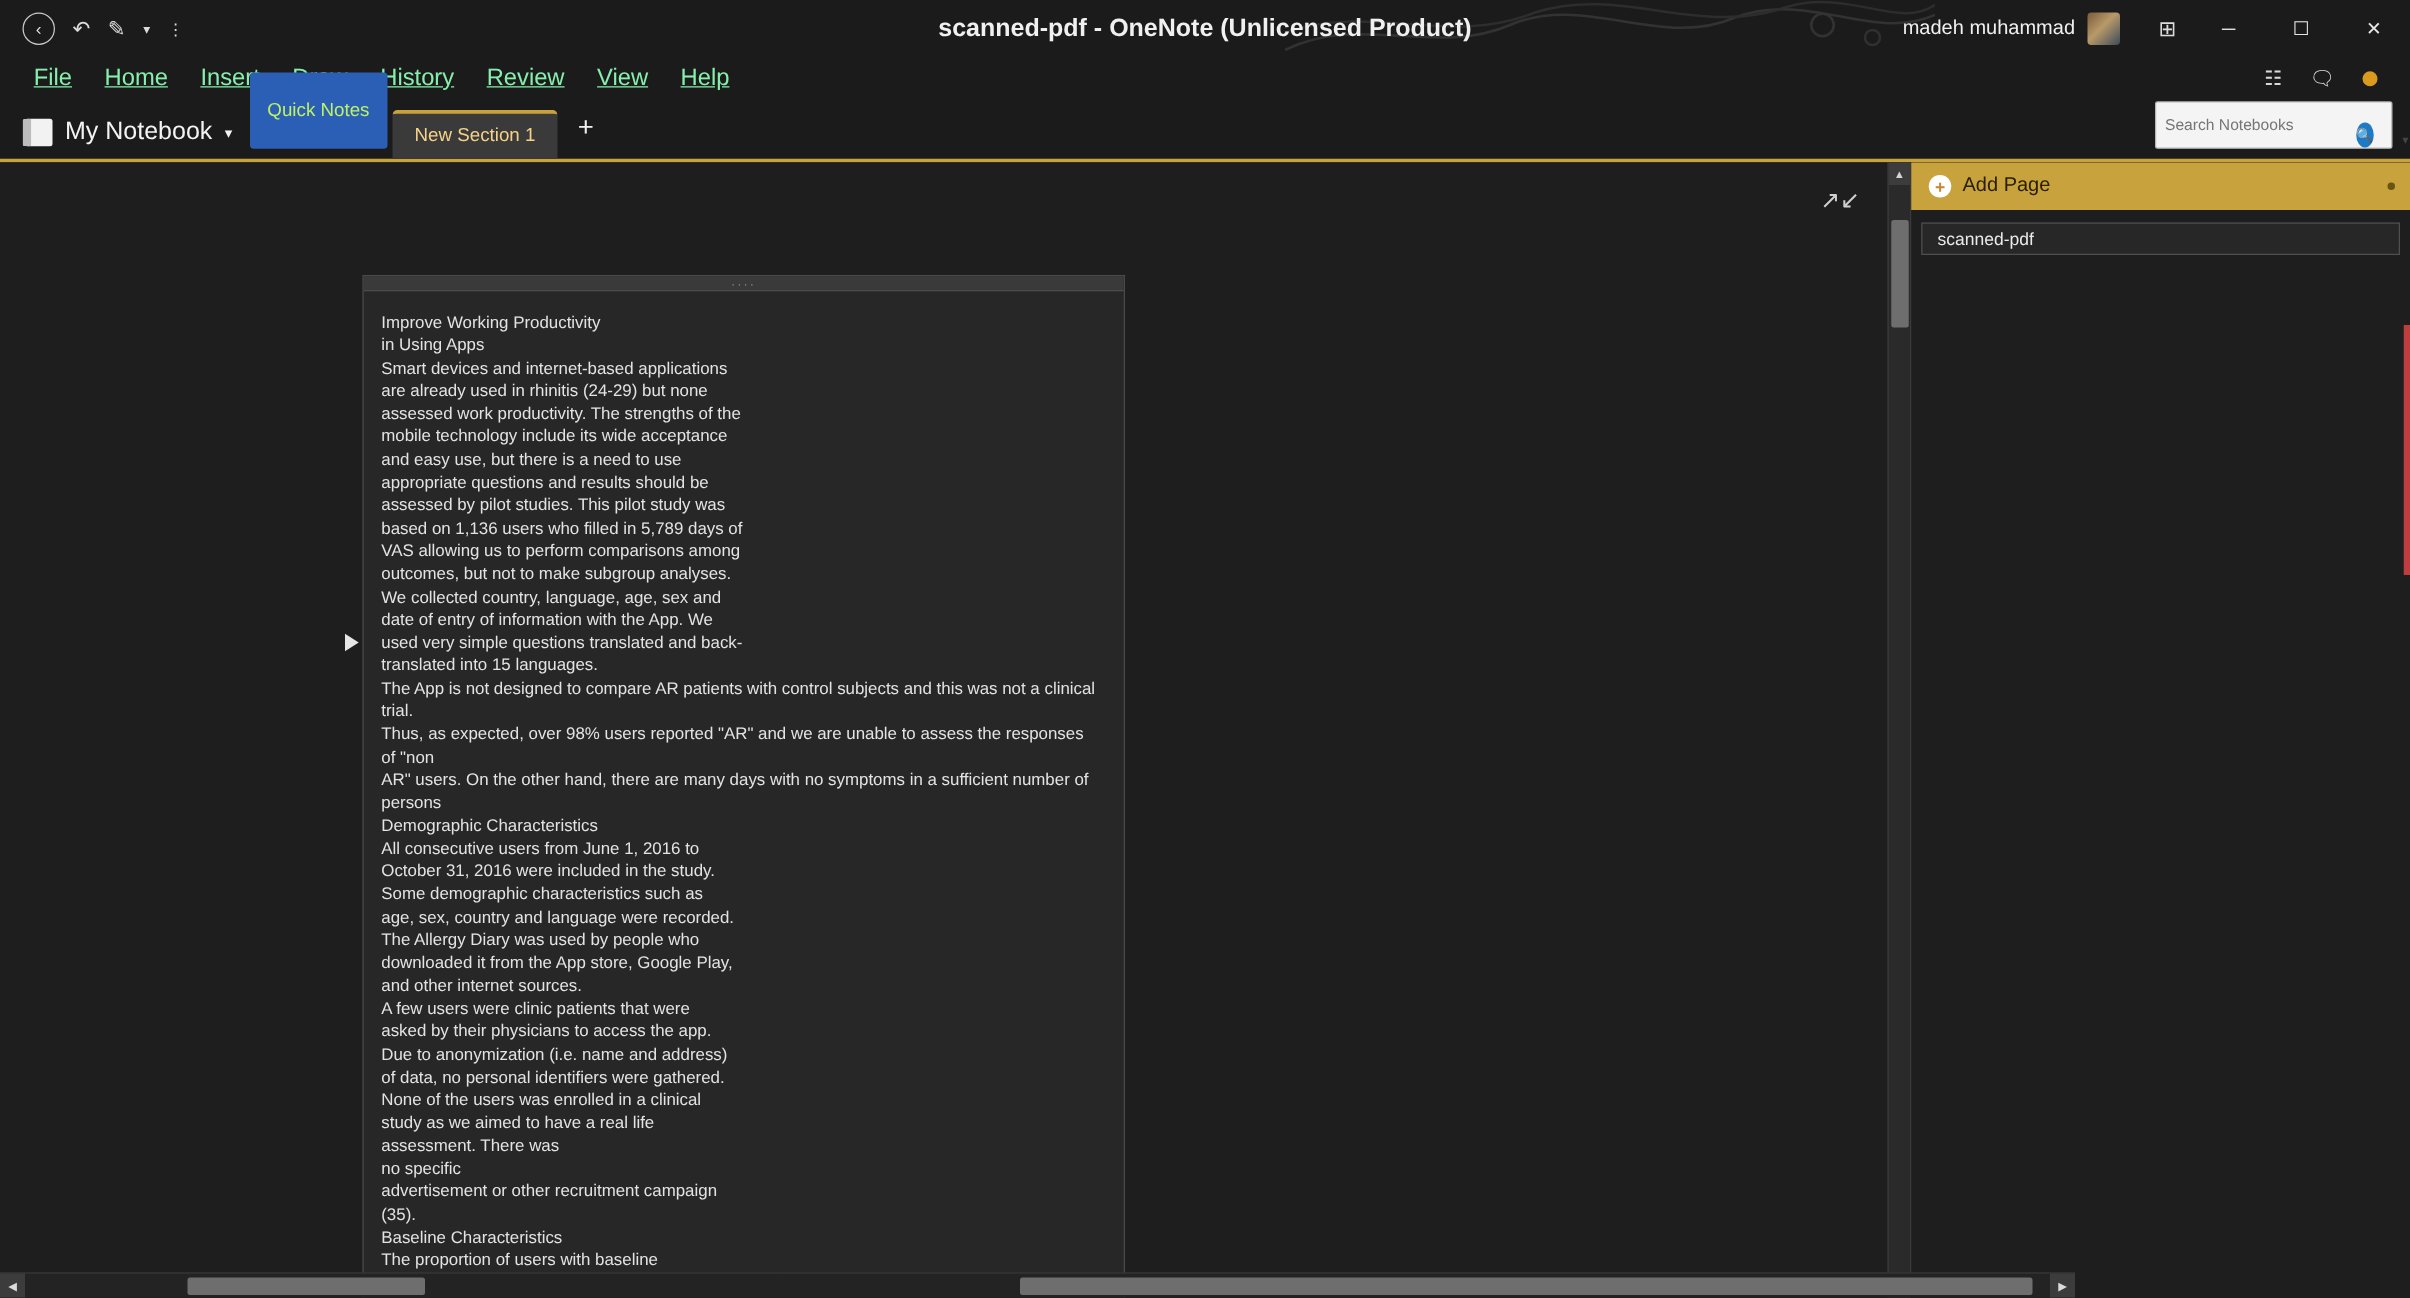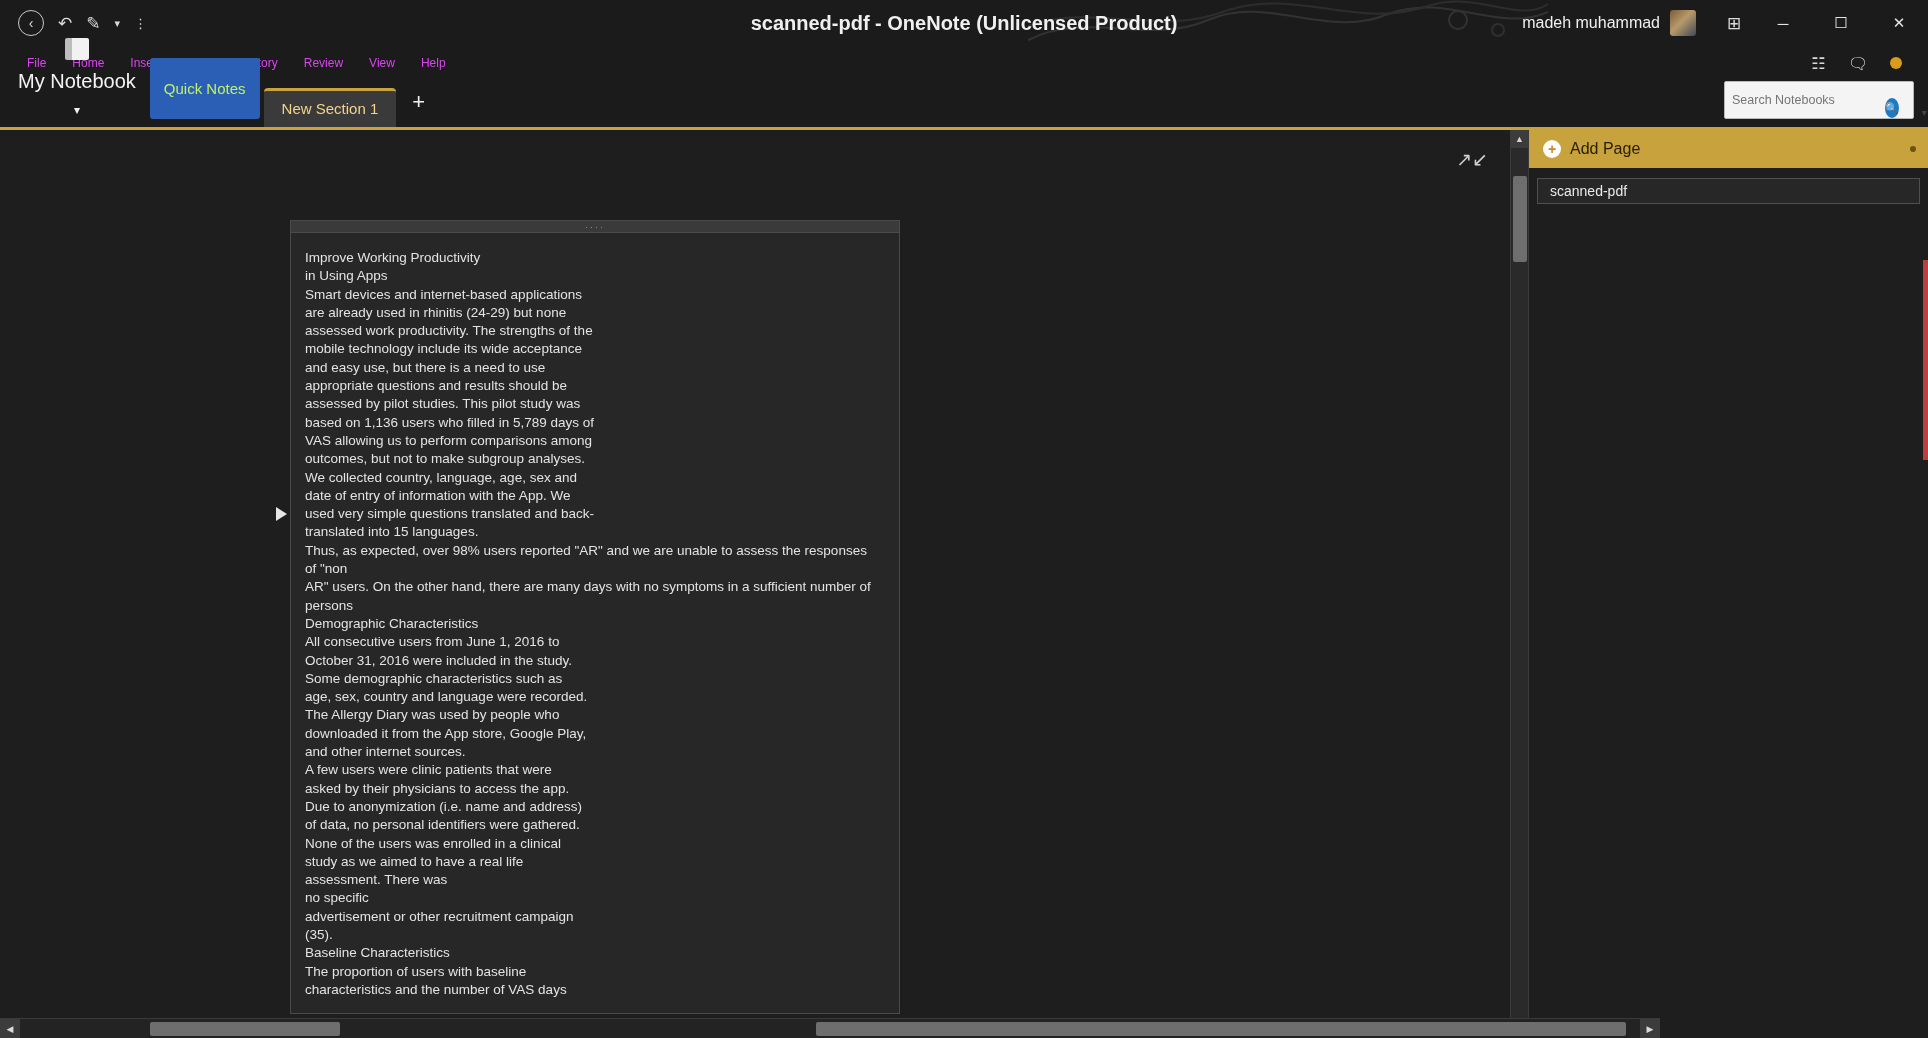--- a/index.html
+++ b/index.html
@@ -68,24 +68,25 @@
   
   .menubar {
     height: 34px;
     background: #1b1b1b;
     display: flex; align-items: center;
     padding-left: 14px;
     color: #e9e9e9;
     position: relative;
   }
   .menu-item {
-    font-size: 12px;
+    font-size: 19px;
     padding: 5px 13px;
     border-radius: 3px;
-    color: #d946ef;
+    color: #86efac;
+    text-decoration: underline;
   }
   .menubar-right {
     margin-left: auto; display: flex; align-items: center;
     gap: 22px; padding-right: 26px; color: #d8d8d8; font-size: 16px;
   }
   .dot-amber {
     width: 12px; height: 12px; border-radius: 50%;
     background: #d99a1e;
   }
 
@@ -93,21 +94,20 @@
   .notebookbar {
     height: 50px;
     background: #1b1b1b;
     display: flex; align-items: flex-end;
     position: relative;
     border-bottom: 3px solid #c8a23c;
   }
   .nb-left {
     display: flex; align-items: center; gap: 10px;
     padding: 0 14px 10px 18px;
-    flex-direction: column;
   }
   .nb-book {
     width: 24px; height: 22px;
     background: #f2f2f2;
     border-left: 7px solid #bdbdbd;
     border-radius: 2px;
   }
   .nb-name { font-size: 20px; color: #f3f3f3; }
   .nb-caret { color: #f3f3f3; font-size: 12px; }
   .section-tab {
@@ -448,20 +448,21 @@
         <p class="para-narrow">and easy use, but there is a need to use</p>
         <p class="para-narrow">appropriate questions and results should be</p>
         <p class="para-narrow">assessed by pilot studies. This pilot study was</p>
         <p class="para-narrow">based on 1,136 users who filled in 5,789 days of</p>
         <p class="para-narrow">VAS allowing us to perform comparisons among</p>
         <p class="para-narrow">outcomes, but not to make subgroup analyses.</p>
         <p class="para-narrow">We collected country, language, age, sex and</p>
         <p class="para-narrow">date of entry of information with the App. We</p>
         <p class="para-narrow">used very simple questions translated and back-</p>
         <p class="para-narrow">translated into 15 languages.</p>
+        <p class="para-wide">The App is not designed to compare AR patients with control subjects and this was not a clinical trial.</p>
         <p class="para-wide">Thus, as expected, over 98% users reported "AR" and we are unable to assess the responses of "non</p>
         <p class="para-wide">AR" users. On the other hand, there are many days with no symptoms in a sufficient number of persons</p>
         <p class="para-narrow">Demographic Characteristics</p>
         <p class="para-narrow">All consecutive users from June 1, 2016 to</p>
         <p class="para-narrow">October 31, 2016 were included in the study.</p>
         <p class="para-narrow">Some demographic characteristics such as</p>
         <p class="para-narrow">age, sex, country and language were recorded.</p>
         <p class="para-narrow">The Allergy Diary was used by people who</p>
         <p class="para-narrow">downloaded it from the App store, Google Play,</p>
         <p class="para-narrow">and other internet sources.</p>

